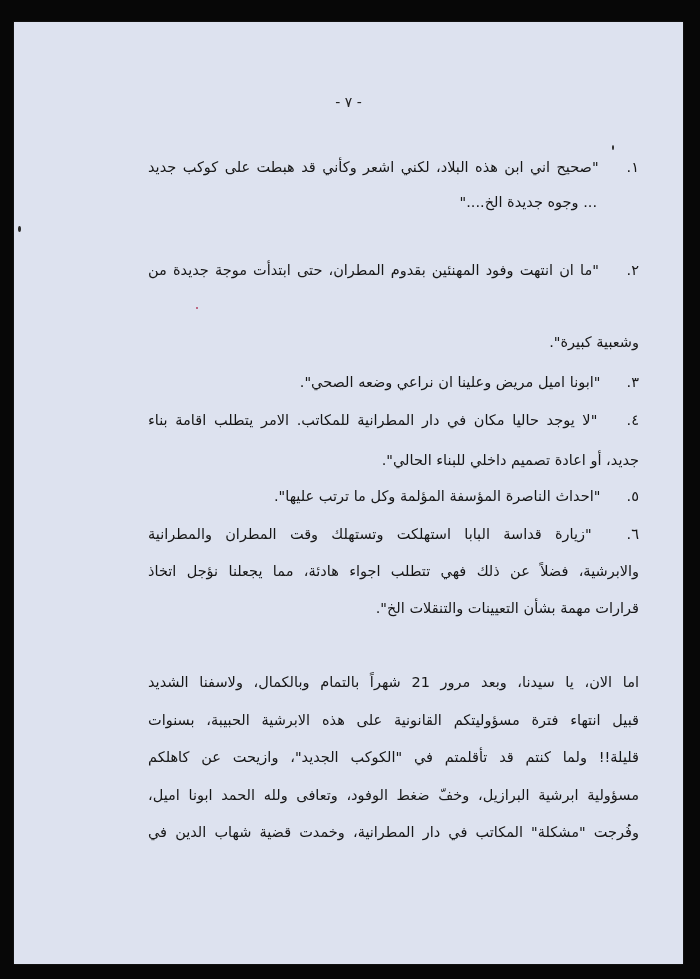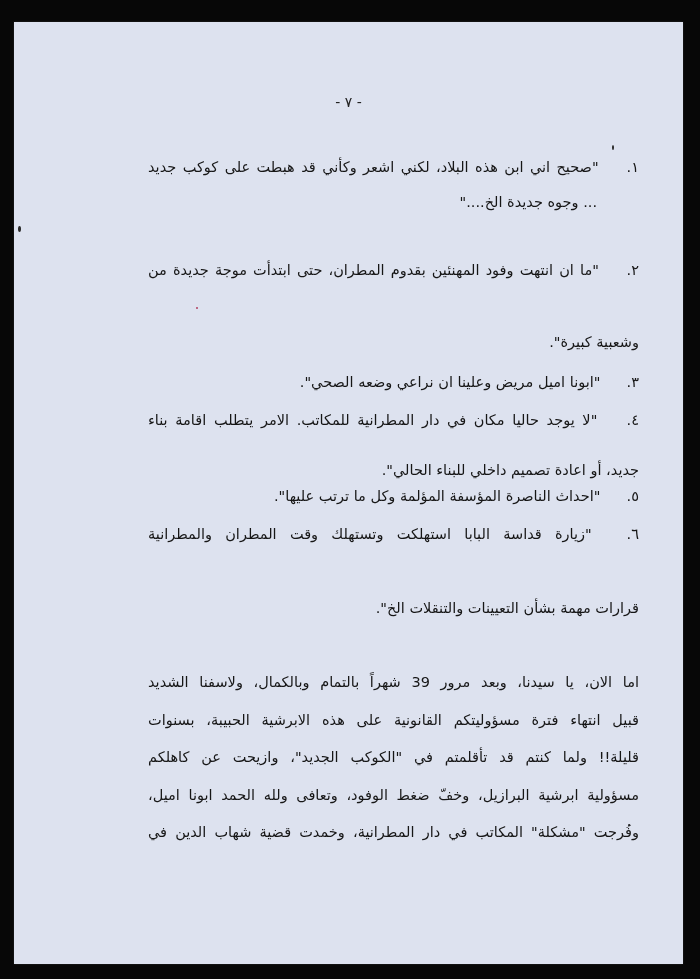--- a/index.html
+++ b/index.html
@@ -77,34 +77,35 @@
 
   <div class="line" style="top:352px;">
     <span class="num">٣.</span>
     <span>"ابونا اميل مريض وعلينا ان نراعي وضعه الصحي".</span>
   </div>
 
   <div class="line justify" style="top:390px;">
     <span class="num">٤.</span>
     <span>"لا يوجد حاليا مكان في دار المطرانية للمكاتب. الامر يتطلب اقامة بناء</span>
   </div>
-  <div class="line" style="top:440px;">جديد، أو اعادة تصميم داخلي للبناء الحالي".</div>
+  <div class="line" style="top:430px;">جديد، أو اعادة تصميم داخلي للبناء الحالي".</div>
 
   <div class="line" style="top:466px;">
     <span class="num">٥.</span>
     <span>"احداث الناصرة المؤسفة المؤلمة وكل ما ترتب عليها".</span>
   </div>
 
   <div class="line justify" style="top:504px;">
     <span class="num">٦.</span>
     <span>"زيارة قداسة البابا استهلكت وتستهلك وقت المطران والمطرانية</span>
   </div>
+  <div class="line justify" style="top:541px;">والابرشية، فضلاً عن ذلك فهي تتطلب اجواء هادئة، مما يجعلنا نؤجل اتخاذ</div>
   <div class="line" style="top:578px;text-align:right;">قرارات مهمة بشأن التعيينات والتنقلات الخ".</div>
 
-  <div class="line justify" style="top:652px;">اما الان، يا سيدنا، وبعد مرور 39 شهراً بالتمام وبالكمال، ولاسفنا الشديد</div>
+  <div class="line justify" style="top:652px;">اما الان، يا سيدنا، وبعد مرور 21 شهراً بالتمام وبالكمال، ولاسفنا الشديد</div>
   <div class="line justify" style="top:727px;">قليلة!! ولما كنتم قد تأقلمتم في "الكوكب الجديد"، وازيحت عن كاهلكم</div>
   <div class="line justify" style="top:690px;">قبيل انتهاء فترة مسؤوليتكم القانونية على هذه الابرشية الحبيبة، بسنوات</div>
   <div class="line justify" style="top:765px;">مسؤولية ابرشية البرازيل، وخفّ ضغط الوفود، وتعافى ولله الحمد ابونا اميل،</div>
   <div class="line justify" style="top:802px;">وفُرجت "مشكلة" المكاتب في دار المطرانية، وخمدت قضية شهاب الدين في</div>
 
   <div class="speck" style="left:4px; top:204px; width:3px; height:6px;"></div>
   <div class="speck" style="left:598px; top:123px; width:2px; height:5px;"></div>
   <div class="speck" style="left:182px; top:285px; width:2px; height:2px; background:#b04060;"></div>
 </div>
 

